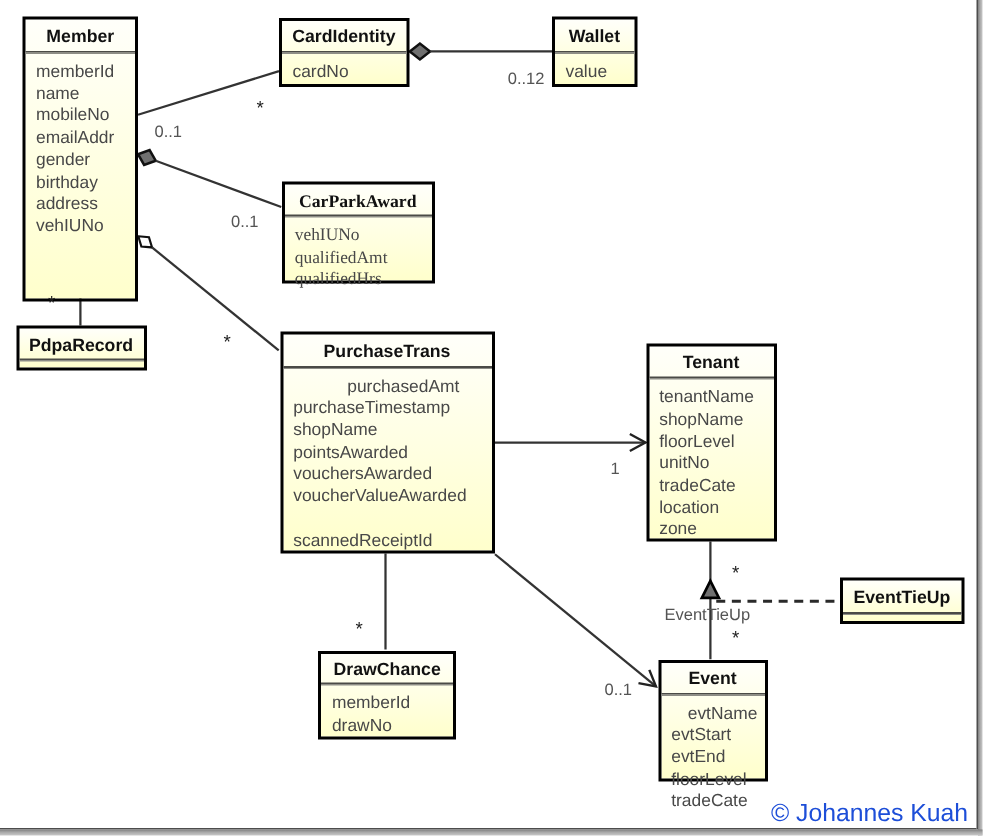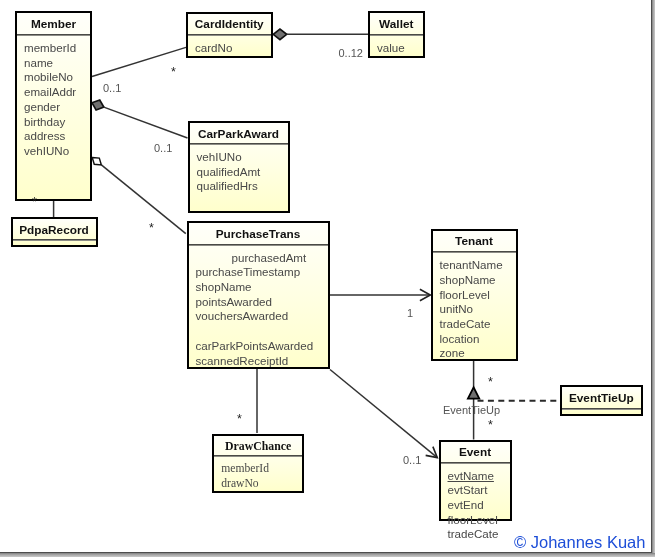--- a/index.html
+++ b/index.html
@@ -91,67 +91,67 @@
     <div class="uml-class" style="left: 368px; top: 11px; width: 56.5px; height: 46.5px;">
       <div class="uml-title" style="top: 3.8px;">Wallet</div>
       <div class="uml-divider" style="top: 21px;"></div>
       <div class="uml-attr" style="left: 7px; top: 28px;">value</div>
     </div>
     <div class="uml-class" style="left: 186px; top: 11.5px; width: 86.5px; height: 46.5px;">
       <div class="uml-title" style="top: 3.8px;">CardIdentity</div>
       <div class="uml-divider" style="top: 20.5px;"></div>
       <div class="uml-attr" style="left: 7px; top: 27.5px;">cardNo</div>
     </div>
-    <div class="uml-class" style="left: 187.5px; top: 121px; width: 102px; height: 92px;">
+    <div class="uml-class" style="left: 187.5px; top: 121px; width: 102px; height: 68px; font-family: Liberation Serif, serif;">
       <div class="uml-title" style="top: 3.8px;">CarParkAward</div>
       <div class="uml-divider" style="top: 20px;"></div>
       <div class="uml-attr" style="left: 7px; top: 27px;">vehIUNo</div>
       <div class="uml-attr" style="left: 7px; top: 41.7px;">qualifiedAmt</div>
       <div class="uml-attr" style="left: 7px; top: 56.4px;">qualifiedHrs</div>
     </div>
     <div class="uml-class" style="left: 10.5px; top: 216.8px; width: 87px; height: 30px;">
       <div class="uml-title" style="top: 3.8px;">PdpaRecord</div>
       <div class="uml-divider" style="top: 20.2px;"></div>
     </div>
     <div class="uml-class" style="left: 186.5px; top: 221.3px; width: 143px; height: 147.5px;">
       <div class="uml-title" style="top: 3.8px;">PurchaseTrans</div>
       <div class="uml-divider" style="top: 20.4px;"></div>
       <div class="uml-attr" style="left: 7px; top: 27.4px; margin-left: 36px;">purchasedAmt</div>
       <div class="uml-attr" style="left: 7px; top: 42.1px;">purchaseTimestamp</div>
       <div class="uml-attr" style="left: 7px; top: 56.8px;">shopName</div>
       <div class="uml-attr" style="left: 7px; top: 71.5px;">pointsAwarded</div>
       <div class="uml-attr" style="left: 7px; top: 86.2px;">vouchersAwarded</div>
-      <div class="uml-attr" style="left: 7px; top: 115.6px;">carParkPointsAwarded</div>
+      <div class="uml-attr" style="left: 7px; top: 100.9px;">voucherValueAwarded</div>
       <div class="uml-attr" style="left: 7px; top: 130.3px;">scannedReceiptId</div>
     </div>
     <div class="uml-class" style="left: 430.5px; top: 228.5px; width: 87px; height: 132.5px;">
       <div class="uml-title" style="top: 3.8px;">Tenant</div>
       <div class="uml-divider" style="top: 20.6px;"></div>
       <div class="uml-attr" style="left: 7px; top: 27.6px;">tenantName</div>
       <div class="uml-attr" style="left: 7px; top: 42.3px;">shopName</div>
       <div class="uml-attr" style="left: 7px; top: 57px;">floorLevel</div>
       <div class="uml-attr" style="left: 7px; top: 71.7px;">unitNo</div>
       <div class="uml-attr" style="left: 7px; top: 86.4px;">tradeCate</div>
       <div class="uml-attr" style="left: 7px; top: 101.1px;">location</div>
       <div class="uml-attr" style="left: 7px; top: 115.8px;">zone</div>
     </div>
-    <div class="uml-class" style="left: 212.3px; top: 433.5px; width: 91.6px; height: 59px; font-family: Liberation Serif, serif;">
+    <div class="uml-class" style="left: 212.3px; top: 433.5px; width: 91.6px; height: 59px;">
       <div class="uml-title" style="top: 3.8px;">DrawChance</div>
       <div class="uml-divider" style="top: 19.8px;"></div>
       <div class="uml-attr" style="left: 7px; top: 26.8px;">memberId</div>
       <div class="uml-attr" style="left: 7px; top: 41.5px;">drawNo</div>
     </div>
     <div class="uml-class" style="left: 559.6px; top: 385.2px; width: 83.4px; height: 31.2px;">
       <div class="uml-title" style="top: 3.8px;">EventTieUp</div>
       <div class="uml-divider" style="top: 20.6px;"></div>
     </div>
     <div class="uml-class" style="left: 438.5px; top: 439.5px; width: 73px; height: 81px;">
       <div class="uml-title" style="top: 3.8px;">Event</div>
       <div class="uml-divider" style="top: 20.1px;"></div>
-      <div class="uml-attr" style="left: 7px; top: 27.1px; text-decoration: underline;">evtName</div>
+      <div class="uml-attr" style="left: 18px; top: 27.1px;">evtName</div>
       <div class="uml-attr" style="left: 7px; top: 41.8px;">evtStart</div>
       <div class="uml-attr" style="left: 7px; top: 56.5px;">evtEnd</div>
       <div class="uml-attr" style="left: 7px; top: 71.2px;">floorLevel</div>
       <div class="uml-attr" style="left: 7px; top: 85.9px;">tradeCate</div>
     </div>
     <div class="lbl" style="left: 103px; top: 82px;">0..1</div>
     <div class="lbl star" style="left: 171px; top: 65px;">*</div>
     <div class="lbl" style="left: 338.5px; top: 46.5px;">0..12</div>
     <div class="lbl" style="left: 154px; top: 142px;">0..1</div>
     <div class="lbl star" style="left: 32px; top: 195px;">*</div>

